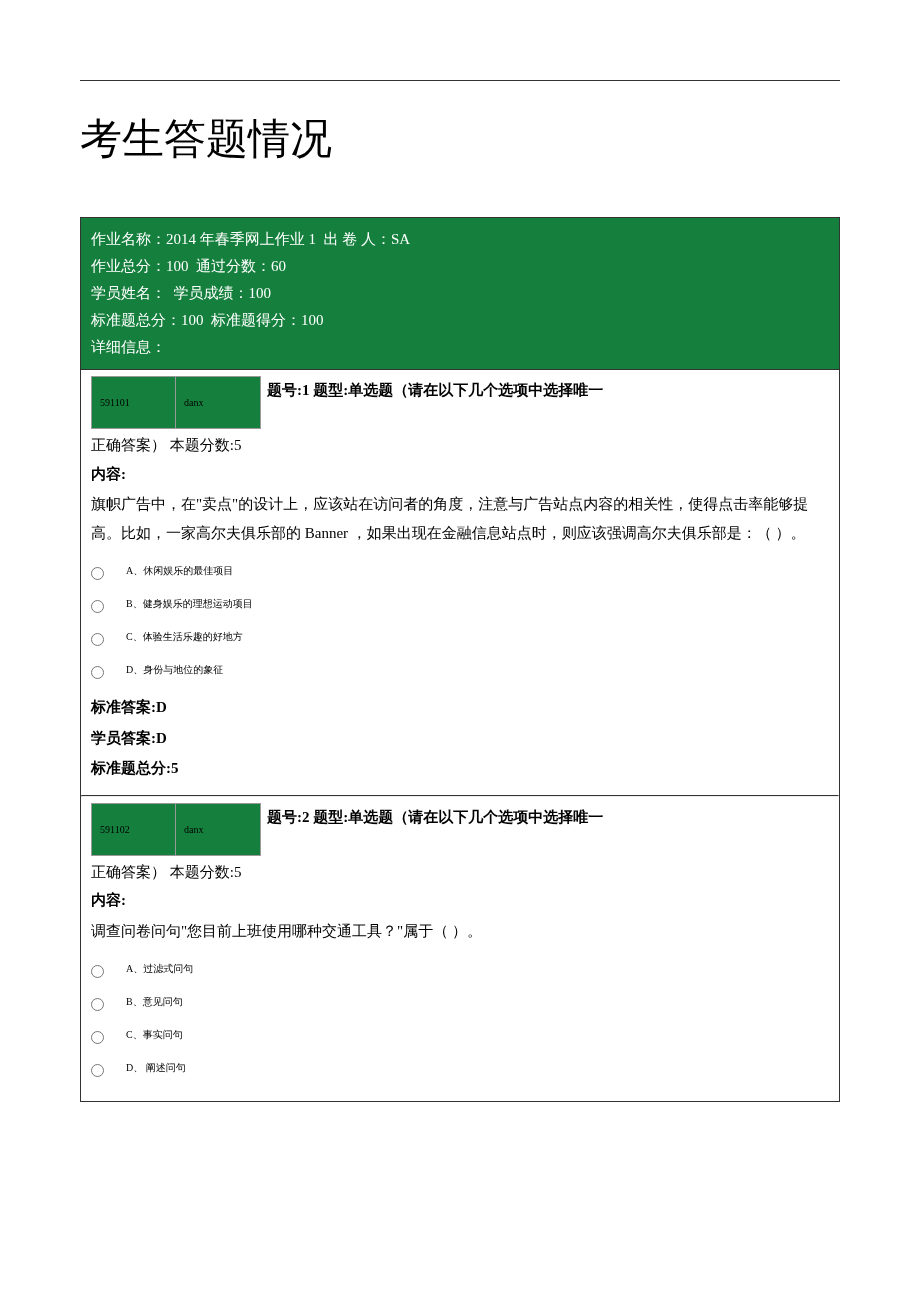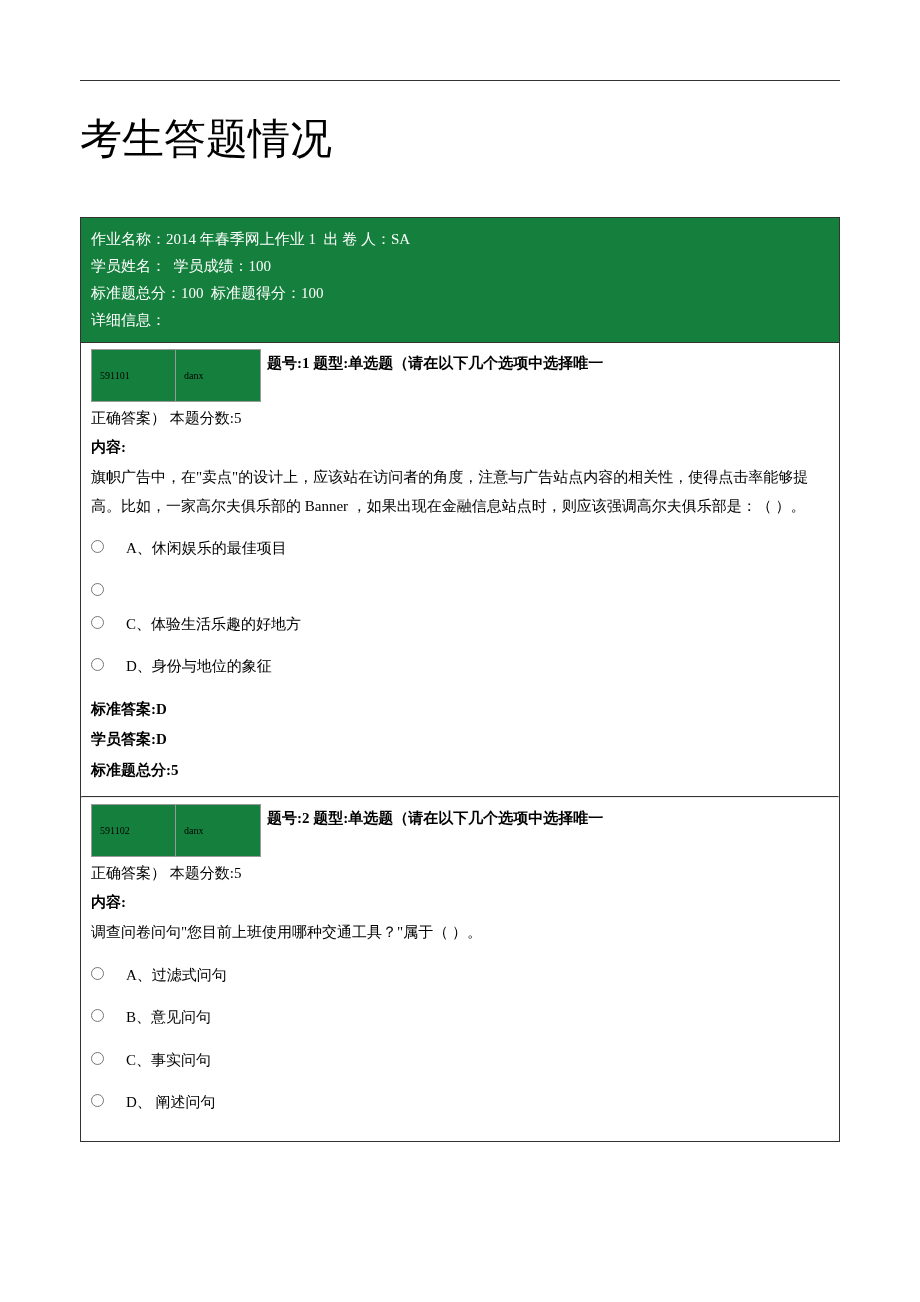--- a/index.html
+++ b/index.html
@@ -73,39 +73,40 @@
     .option-row {
       display: flex;
       align-items: flex-start;
       margin: 14px 0;
     }
     .radio {
       margin-top: 6px;
       margin-right: 22px;
     }
     .option-text {
-      font-size: 15px;
+      font-size: 10px;
       text-align: center;
     }
     .answers {
       margin-top: 2px;
     }
     .answers .bold { display: block; margin: 2px 0; }
   </style>
 </head>
 <body>
 
 <div class="page">
   <div class="top-rule"></div>
   <h1 class="title">考生答题情况</h1>
 
   <div class="box">
 
     <div class="header-block">
       <div class="header-line">作业名称：2014 年春季网上作业 1  出 卷 人：SA</div>
+      <div class="header-line">作业总分：100  通过分数：60</div>
       <div class="header-line">学员姓名：  学员成绩：100</div>
       <div class="header-line">标准题总分：100  标准题得分：100</div>
       <div class="header-line">详细信息：</div>
     </div>
 
     <div class="question-block">
       <div class="meta-fields">
         <span class="meta-cell">591101</span>
         <span class="meta-cell">danx</span>
         <span class="meta-trail">
@@ -117,20 +118,21 @@
       </div>
       <div class="content-label">内容:</div>
       <div class="question-text">旗帜广告中，在"卖点"的设计上，应该站在访问者的角度，注意与广告站点内容的相关性，使得点击率能够提高。比如，一家高尔夫俱乐部的 Banner ，如果出现在金融信息站点时，则应该强调高尔夫俱乐部是：（  ）。</div>
 
       <div class="option-row">
         <input type="radio" class="radio" style="">
         <span class="option-text">A、休闲娱乐的最佳项目</span>
       </div>
       <div class="option-row">
         <input type="radio" class="radio" style="">
+        <span class="option-text">B、健身娱乐的理想运动项目</span>
       </div>
       <div class="option-row">
         <input type="radio" class="radio" style="">
         <span class="option-text">C、体验生活乐趣的好地方</span>
       </div>
       <div class="option-row">
         <input type="radio" class="radio" style="">
         <span class="option-text">D、身份与地位的象征</span>
       </div>
 

